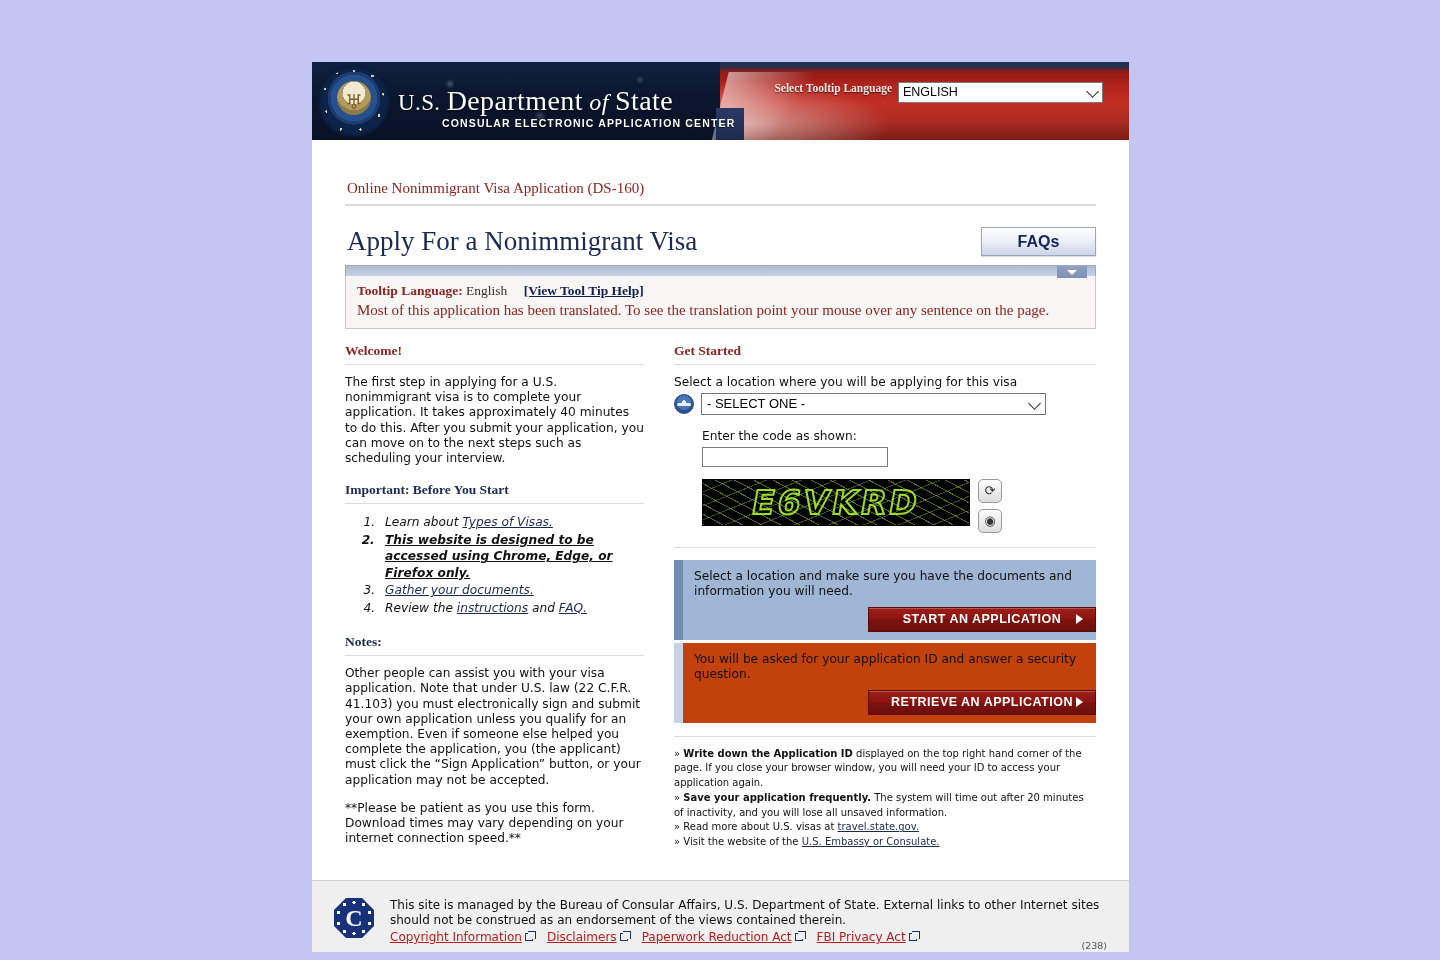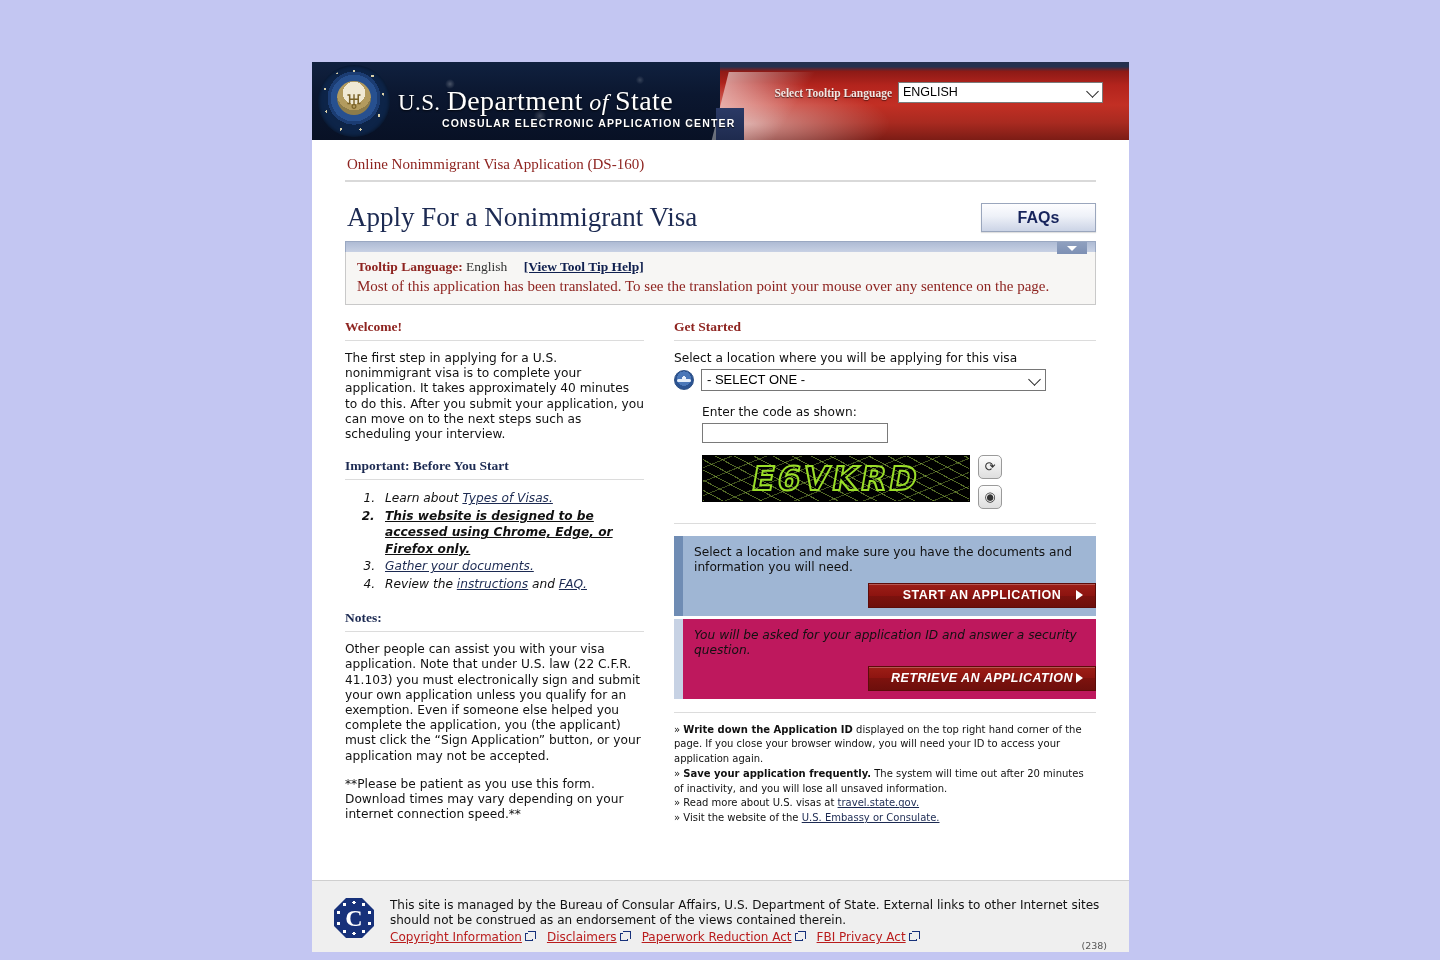--- a/index.html
+++ b/index.html
@@ -88,21 +88,21 @@
   .hdr-title .it { font-style:italic; font-size:24px; }
   .hdr-sub {
     position:absolute; left:130px; top:55px;
     font-family:"Liberation Sans", sans-serif;
     font-size:10.5px; font-weight:bold; color:#ffffff;
     letter-spacing:1.15px; white-space:nowrap;
     text-shadow:0 1px 1px rgba(0,0,0,.8);
   }
   .tt-lang-wrap {
     position:absolute; right:26px; top:20px;
-    display:flex; align-items:center; gap:6px;
+    display:flex; align-items:flex-start; gap:6px;
   }
   .tt-lang-label {
     font-family:"Liberation Serif", serif;
     font-size:11.5px; font-weight:bold; color:#f2e6e2;
     text-shadow:0 1px 1px rgba(0,0,0,.6); white-space:nowrap;
   }
   .tt-select {
     width:205px; height:21px; background:#fff;
     border:1px solid #7a7a7a;
     font-family:"Liberation Sans", sans-serif; font-size:12.5px; color:#000;
@@ -111,21 +111,21 @@
   .tt-select .chev {
     position:absolute; right:5px; top:4px; width:9px; height:9px;
     border-right:1.6px solid #222; border-bottom:1.6px solid #222;
     transform:rotate(45deg);
   }
 
   
   .body { padding: 0 33px; }
   .crumb {
     font-family:"Liberation Serif", serif;
-    font-size:15px; color:#8e2420; padding:16px 0 7px 2px;
+    font-size:15px; color:#8e2420; padding:16px 0 7px 2px;margin-top:24px;
   }
   .rule-dot { height:2px; background:#d9d9d9; }
   .titlerow { display:flex; align-items:center; justify-content:space-between; padding:20px 0 8px; }
   .pagetitle {
     font-family:"Liberation Serif", serif;
     font-size:27px; color:#1c2a52; padding-left:2px;
   }
   .faqs {
     width:115px; height:29px;
     background:linear-gradient(180deg,#fdfdff 0%, #eef1f8 45%, #ccd4e6 100%);
@@ -239,21 +239,21 @@
     font-size:13px; color:#333;
   }
 
   .panel-wrap { margin-top:12px; }
   .panel {
     display:flex; position:relative; min-height:48px;
   }
   .panel .edge { width:9px; flex:none; }
   .panel.p1 { background:#9fb6d4; }
   .panel.p1 .edge { background:#6f8cb4; }
-  .panel.p2 { background:#be185d; margin-top:3px;font-style:italic; }
+  .panel.p2 { background:#c2410c; margin-top:3px; }
   .panel.p2 .edge { background:#c7d2e4; }
   .panel-in { flex:1; padding:9px 0 8px 11px; position:relative; }
   .panel-txt { font-family:"DejaVu Sans", sans-serif; font-size:12.2px; color:#111; line-height:15.5px; }
   .redbtn {
     margin-top:7px; margin-left:auto; width:228px; height:25px;
     background:linear-gradient(180deg,#9d1e17 0%, #8d1410 50%, #7d120e 50%, #6d0f0c 100%);
     border:1px solid #5d0c09;
     box-shadow: inset 0 1px 0 rgba(255,255,255,.25);
     display:flex; align-items:center; justify-content:center; gap:0;
     position:relative;

